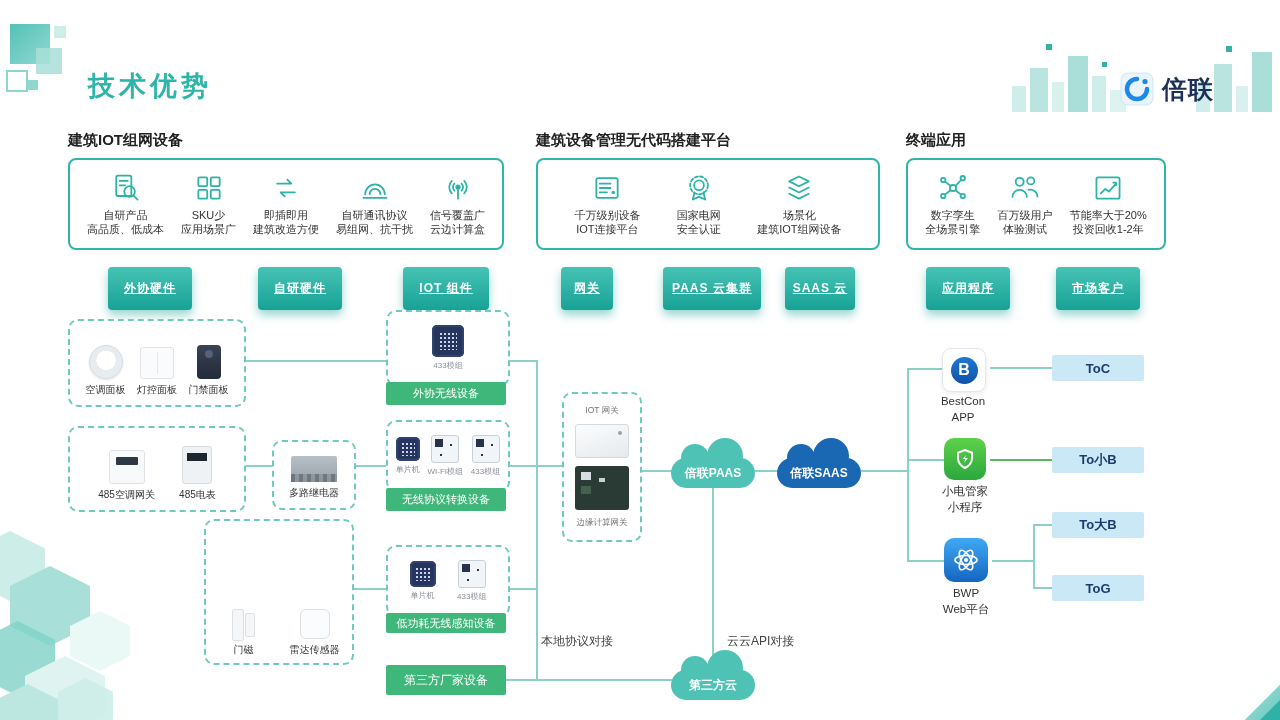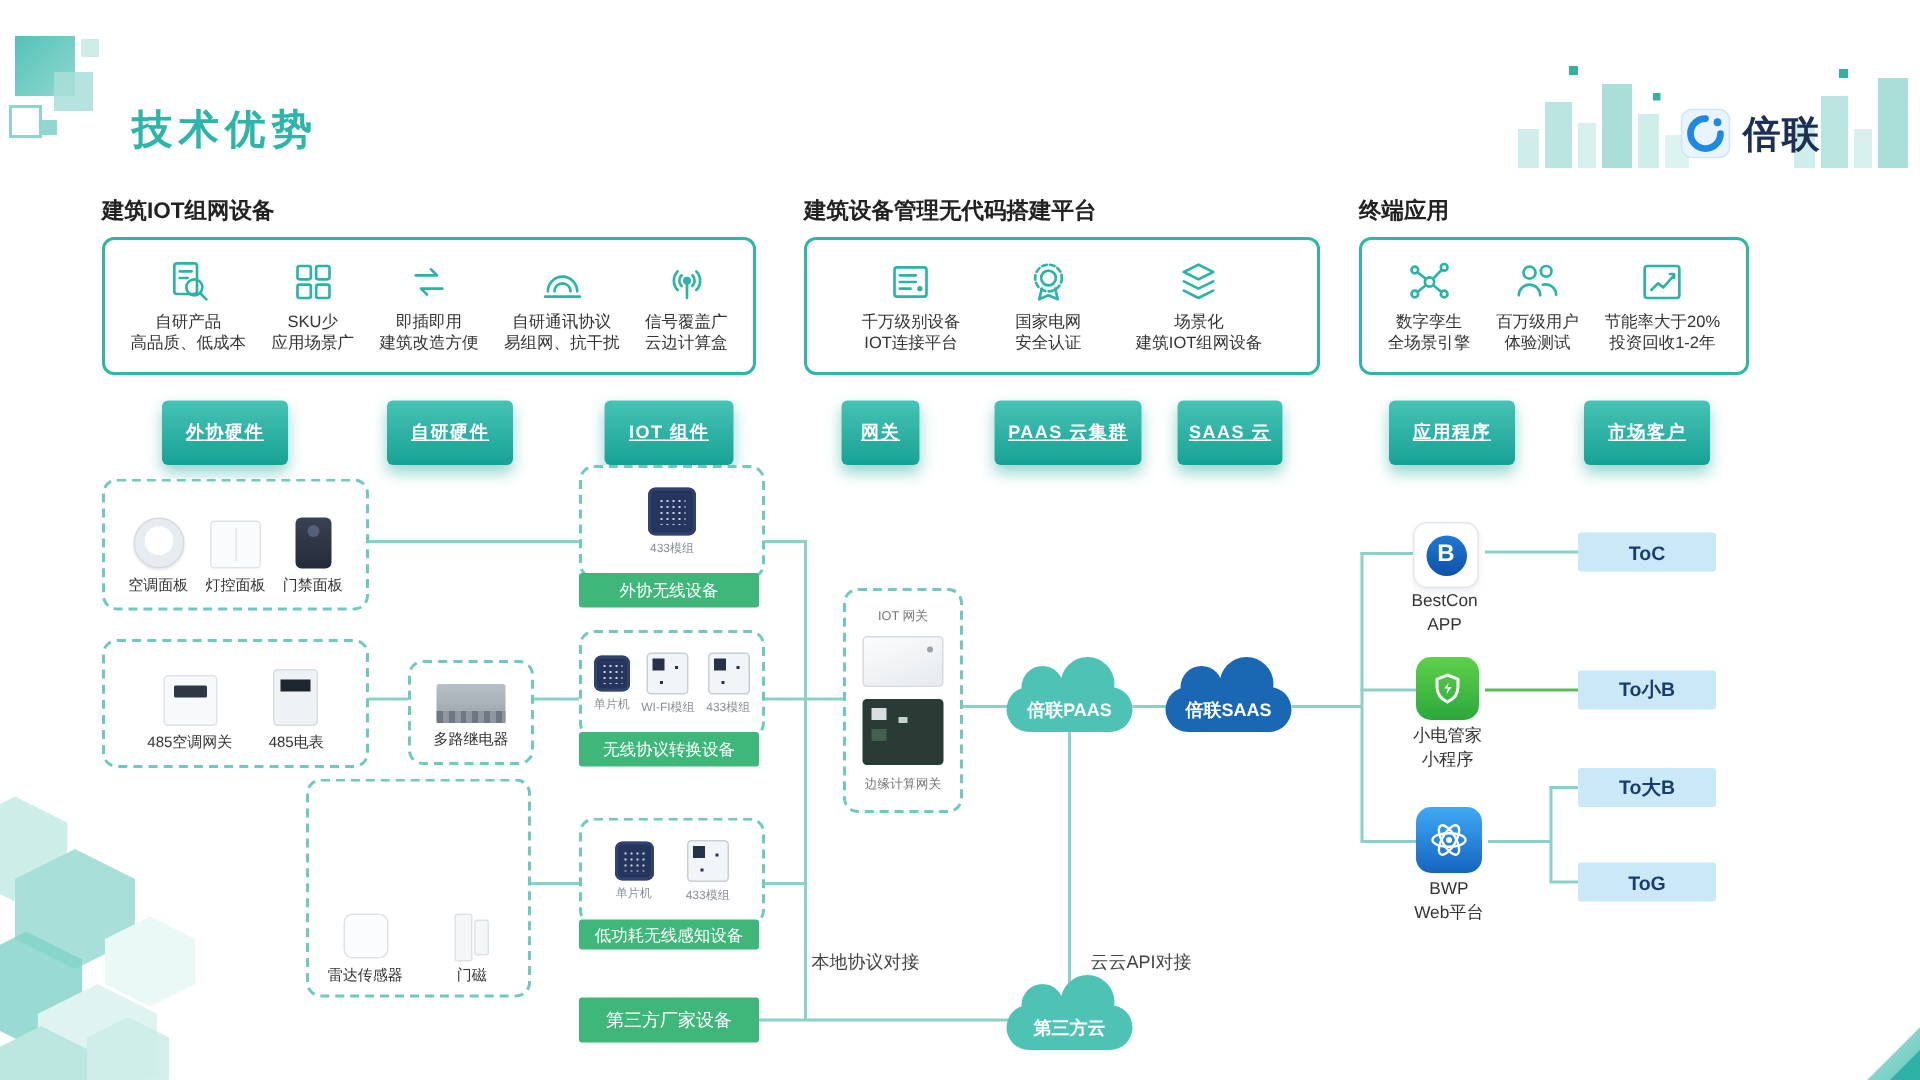--- a/index.html
+++ b/index.html
@@ -334,26 +334,26 @@
       <div class="dev">
         <div class="img-relay"></div>
         <span>多路继电器</span>
       </div>
     </div>
   </div>
 
   <div class="dashed" style="left:204px;top:503px;width:146px;height:142px;">
     <div class="grid2">
       <div class="dev">
+        <div class="img-doormag"></div>
+        <span>门磁</span>
+      </div>
+      <div class="dev">
         <div class="img-sensor-square"></div>
         <span>雷达传感器</span>
-      </div>
-      <div class="dev">
-        <div class="img-doormag"></div>
-        <span>门磁</span>
       </div>
     </div>
   </div>
 
   <div class="dashed" style="left:386px;top:294px;width:120px;height:72px;">
     <div class="comprow">
       <div class="chipwrap">
         <div class="chip-dark" style="width:32px;height:32px;"></div>
         <span class="cap">433模组</span>
       </div>

